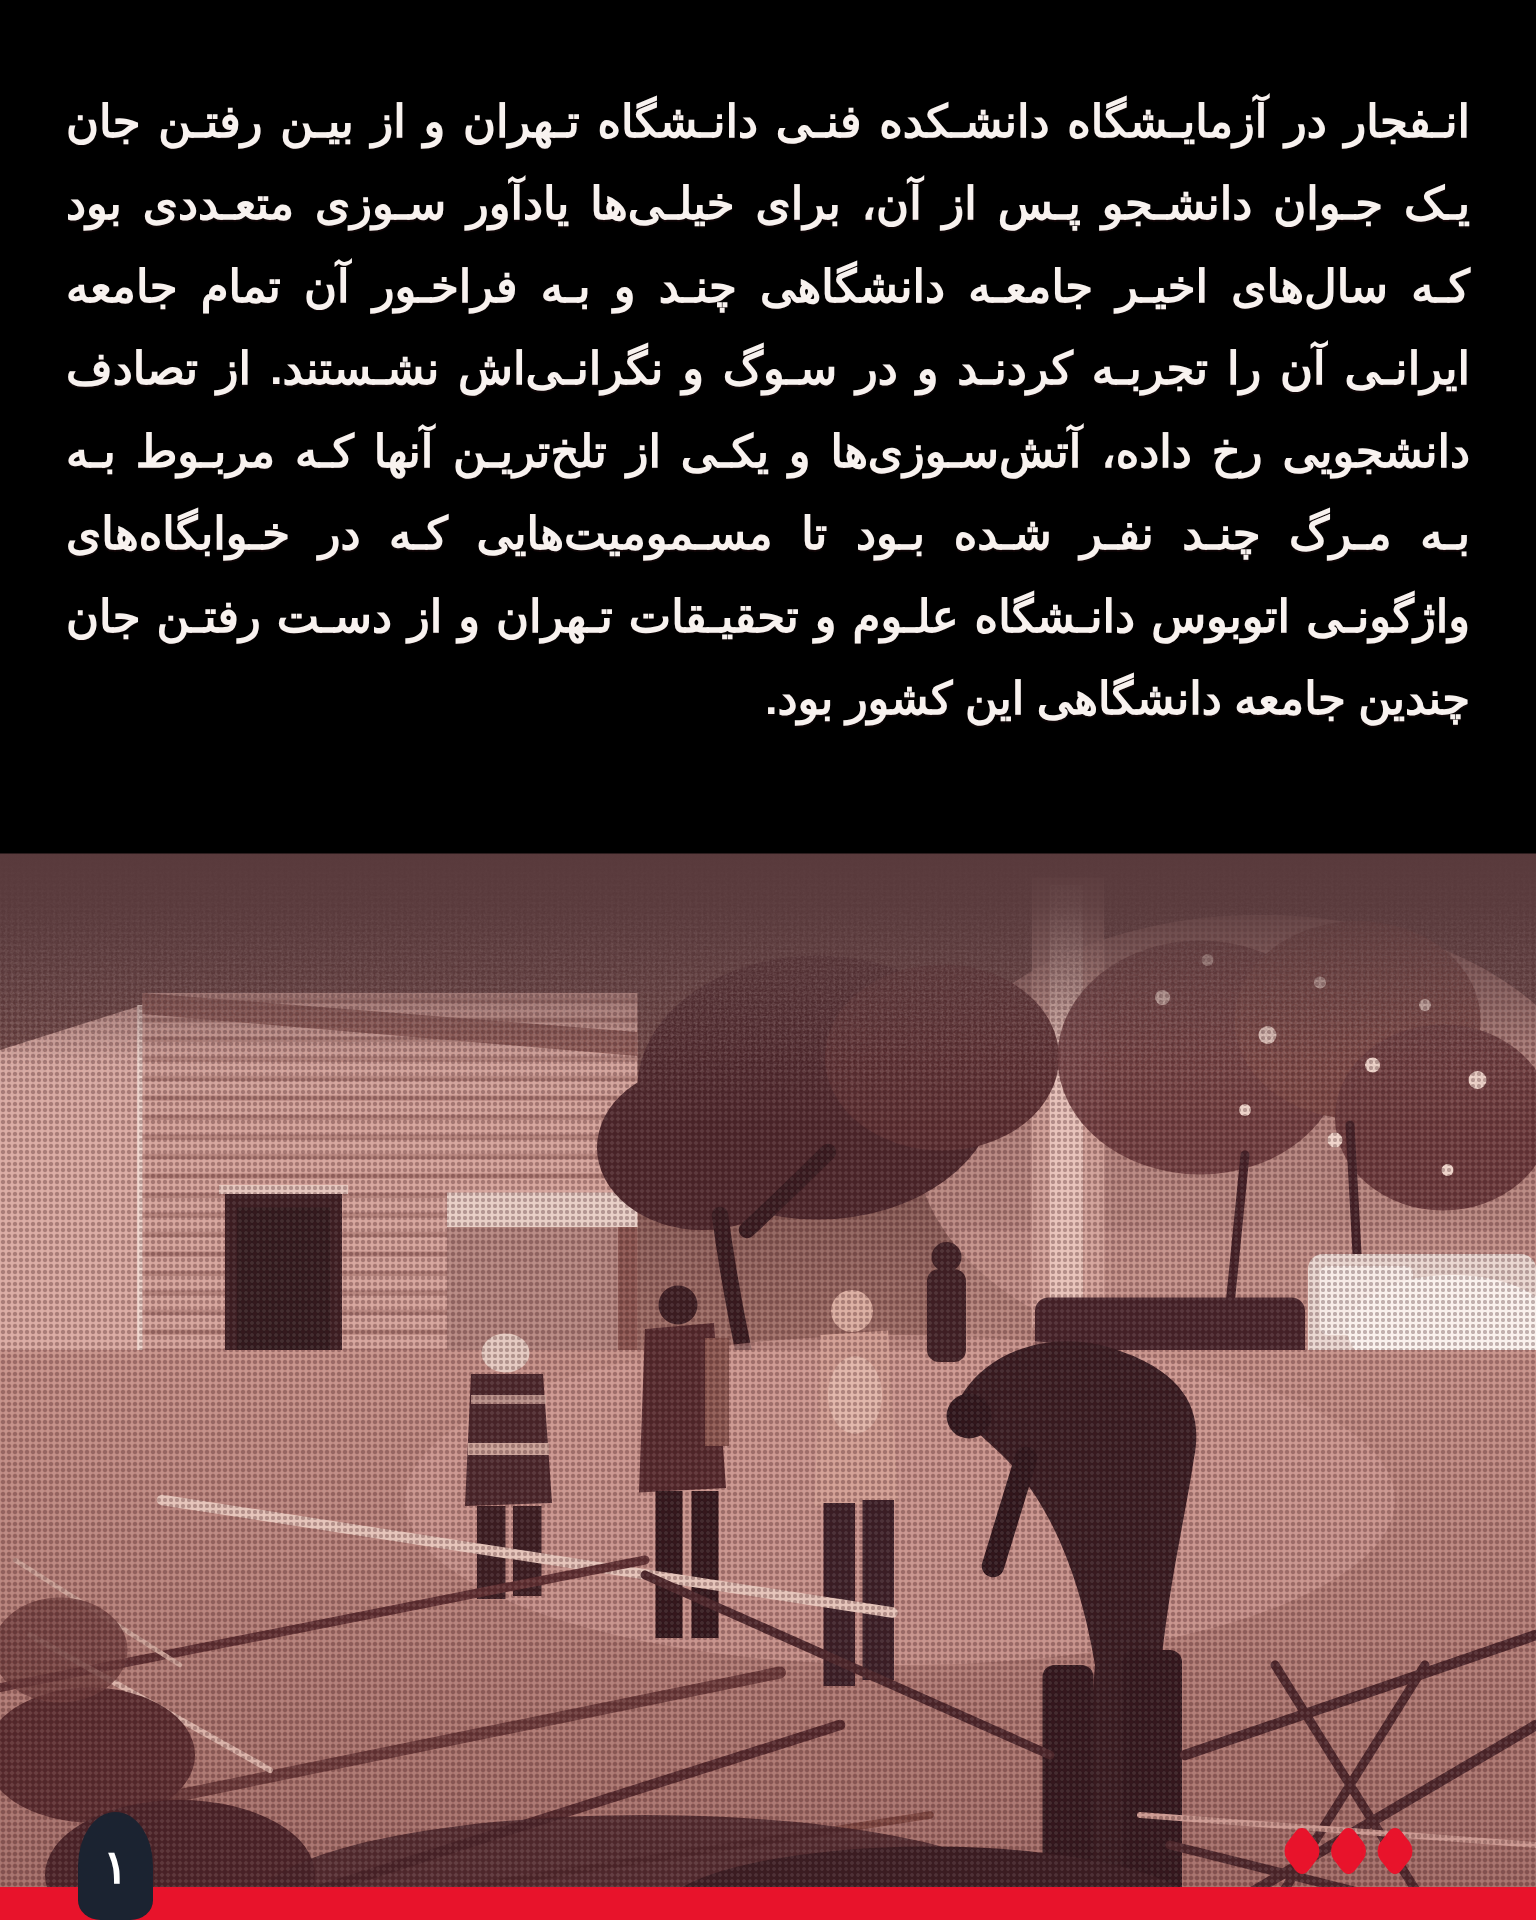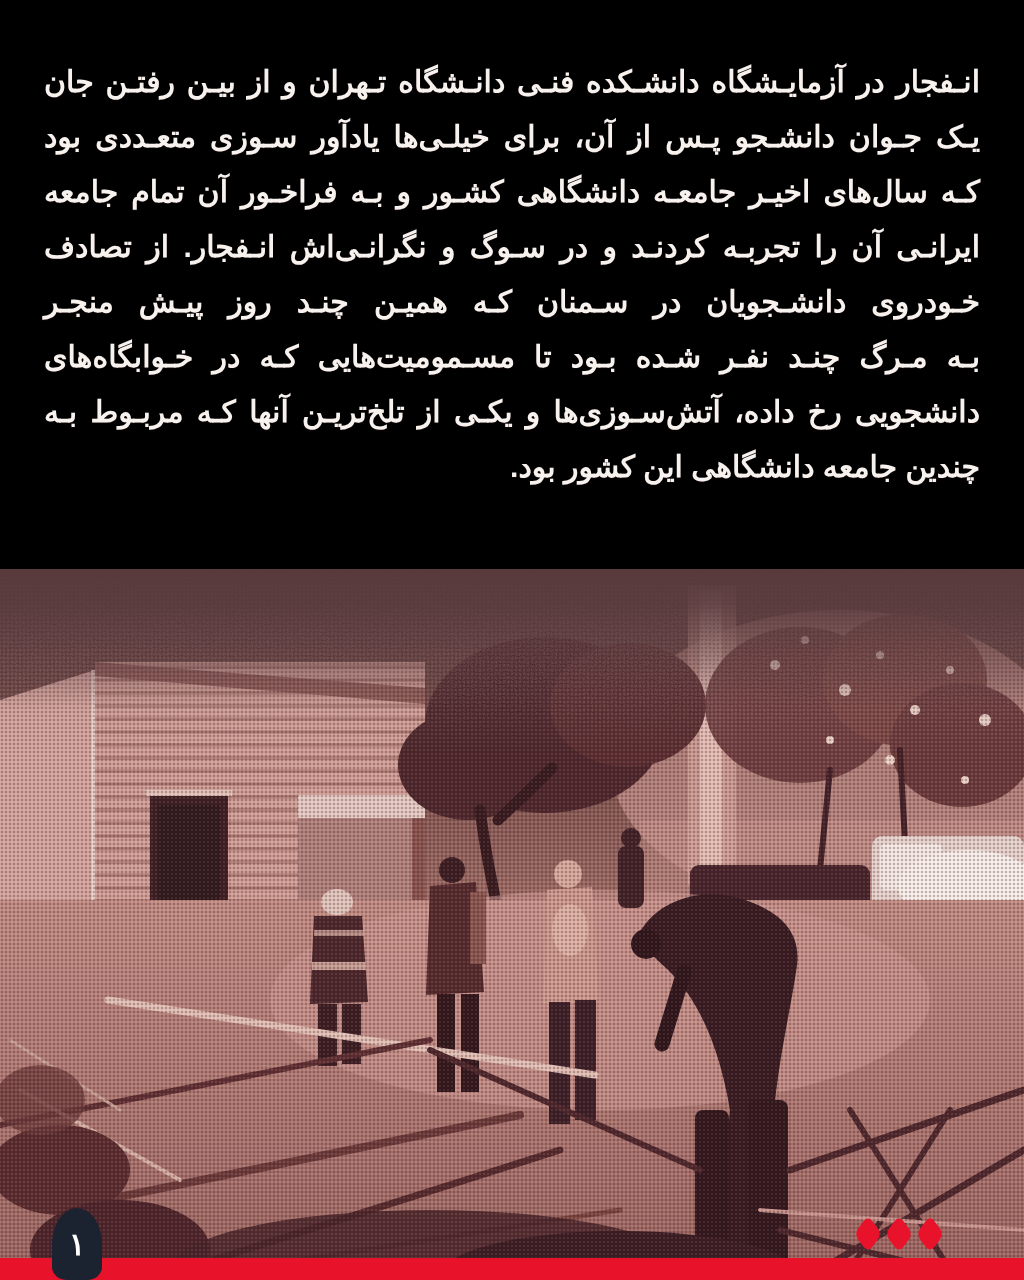--- a/index.html
+++ b/index.html
@@ -54,25 +54,25 @@
   }
 </style>
 </head>
 <body>
 
 <div class="canvas">
 
   <div class="article">
     <div class="line">انـفجار در آزمایـشگاه دانشـکده فنـی دانـشگاه تـهران و از بیـن رفتـن جان</div>
     <div class="line">یـک جـوان دانشـجو پـس از آن، برای خیلـی‌ها یادآور سـوزی متعـددی بود</div>
-    <div class="line">کـه سال‌های اخیـر جامعـه دانشگاهی کشـور و بـه فراخـور آن تمام جامعه</div>
-    <div class="line">ایرانـی آن را تجربـه کردنـد و در سـوگ و نگرانـی‌اش انـفجار. از تصادف</div>
-    <div class="line">خـودروی دانشـجویان در سـمنان کـه همیـن چنـد روز پیـش منجـر</div>
+    <div class="line">کـه سال‌های اخیـر جامعـه دانشگاهی چنـد و بـه فراخـور آن تمام جامعه</div>
+    <div class="line">ایرانـی آن را تجربـه کردنـد و در سـوگ و نگرانـی‌اش نشـستند. از تصادف</div>
+    <div class="line">دانشجویی رخ داده، آتش‌سـوزی‌ها و یکـی از تلخ‌تریـن آنها کـه مربـوط بـه</div>
     <div class="line">بـه مـرگ چنـد نفـر شـده بـود تا مسـمومیت‌هایی کـه در خـوابگاه‌های</div>
-    <div class="line">دانشجویی رخ داده، آتش‌سـوزی‌ها و یکـی از تلخ‌تریـن آنها کـه مربـوط بـه</div>
+    <div class="line">واژگونـی اتوبوس دانـشگاه علـوم و تحقیـقات تـهران و از دسـت رفتـن جان</div>
     <div class="line last">چندین جامعه دانشگاهی این کشور بود.</div>
   </div>
 
   <div class="photo">
     <svg width="1024" height="710" viewBox="0 0 1024 710" xmlns="http://www.w3.org/2000/svg">
       <defs>
         <linearGradient id="bgG" x1="0" y1="0" x2="0" y2="1">
           <stop offset="0" stop-color="#593a3c"></stop>
           <stop offset="0.20" stop-color="#6f4644"></stop>
           <stop offset="0.45" stop-color="#9c6b64"></stop>

